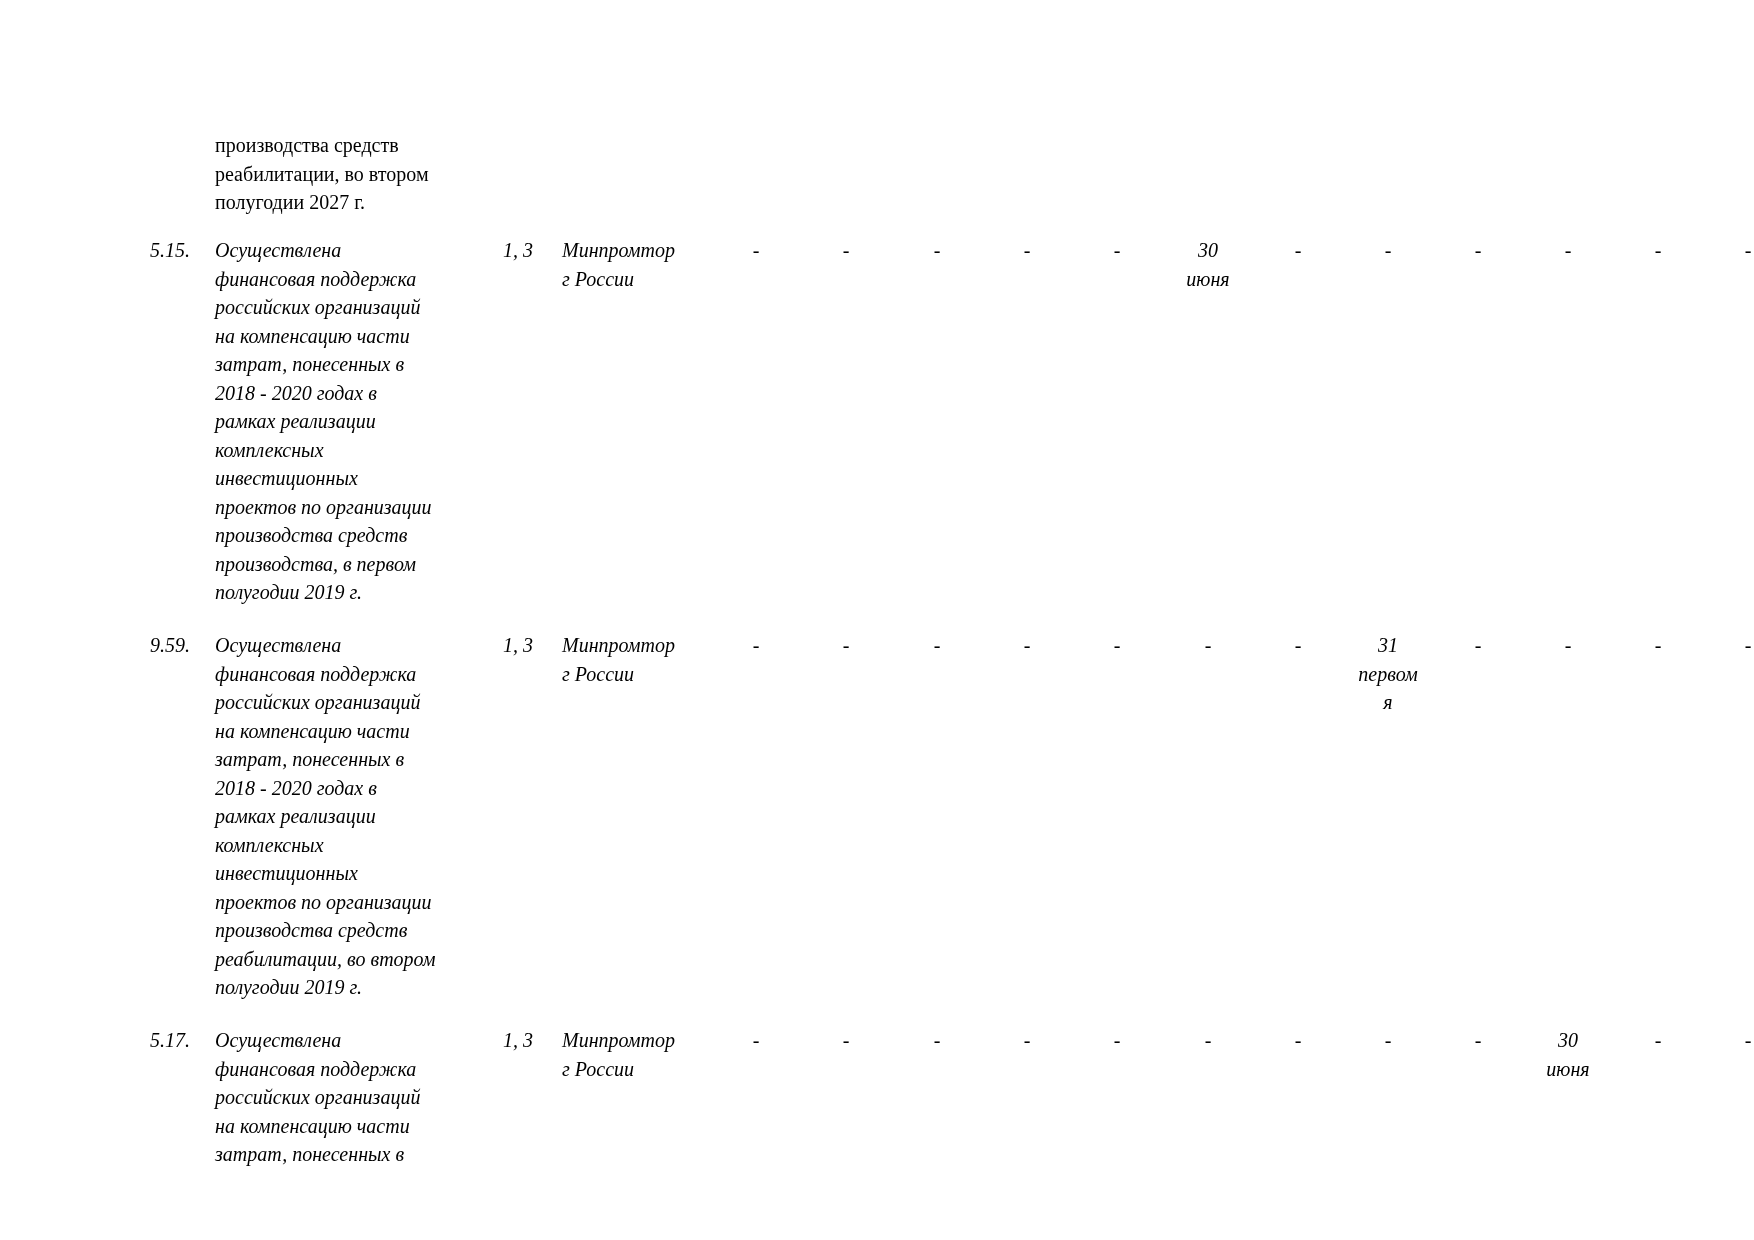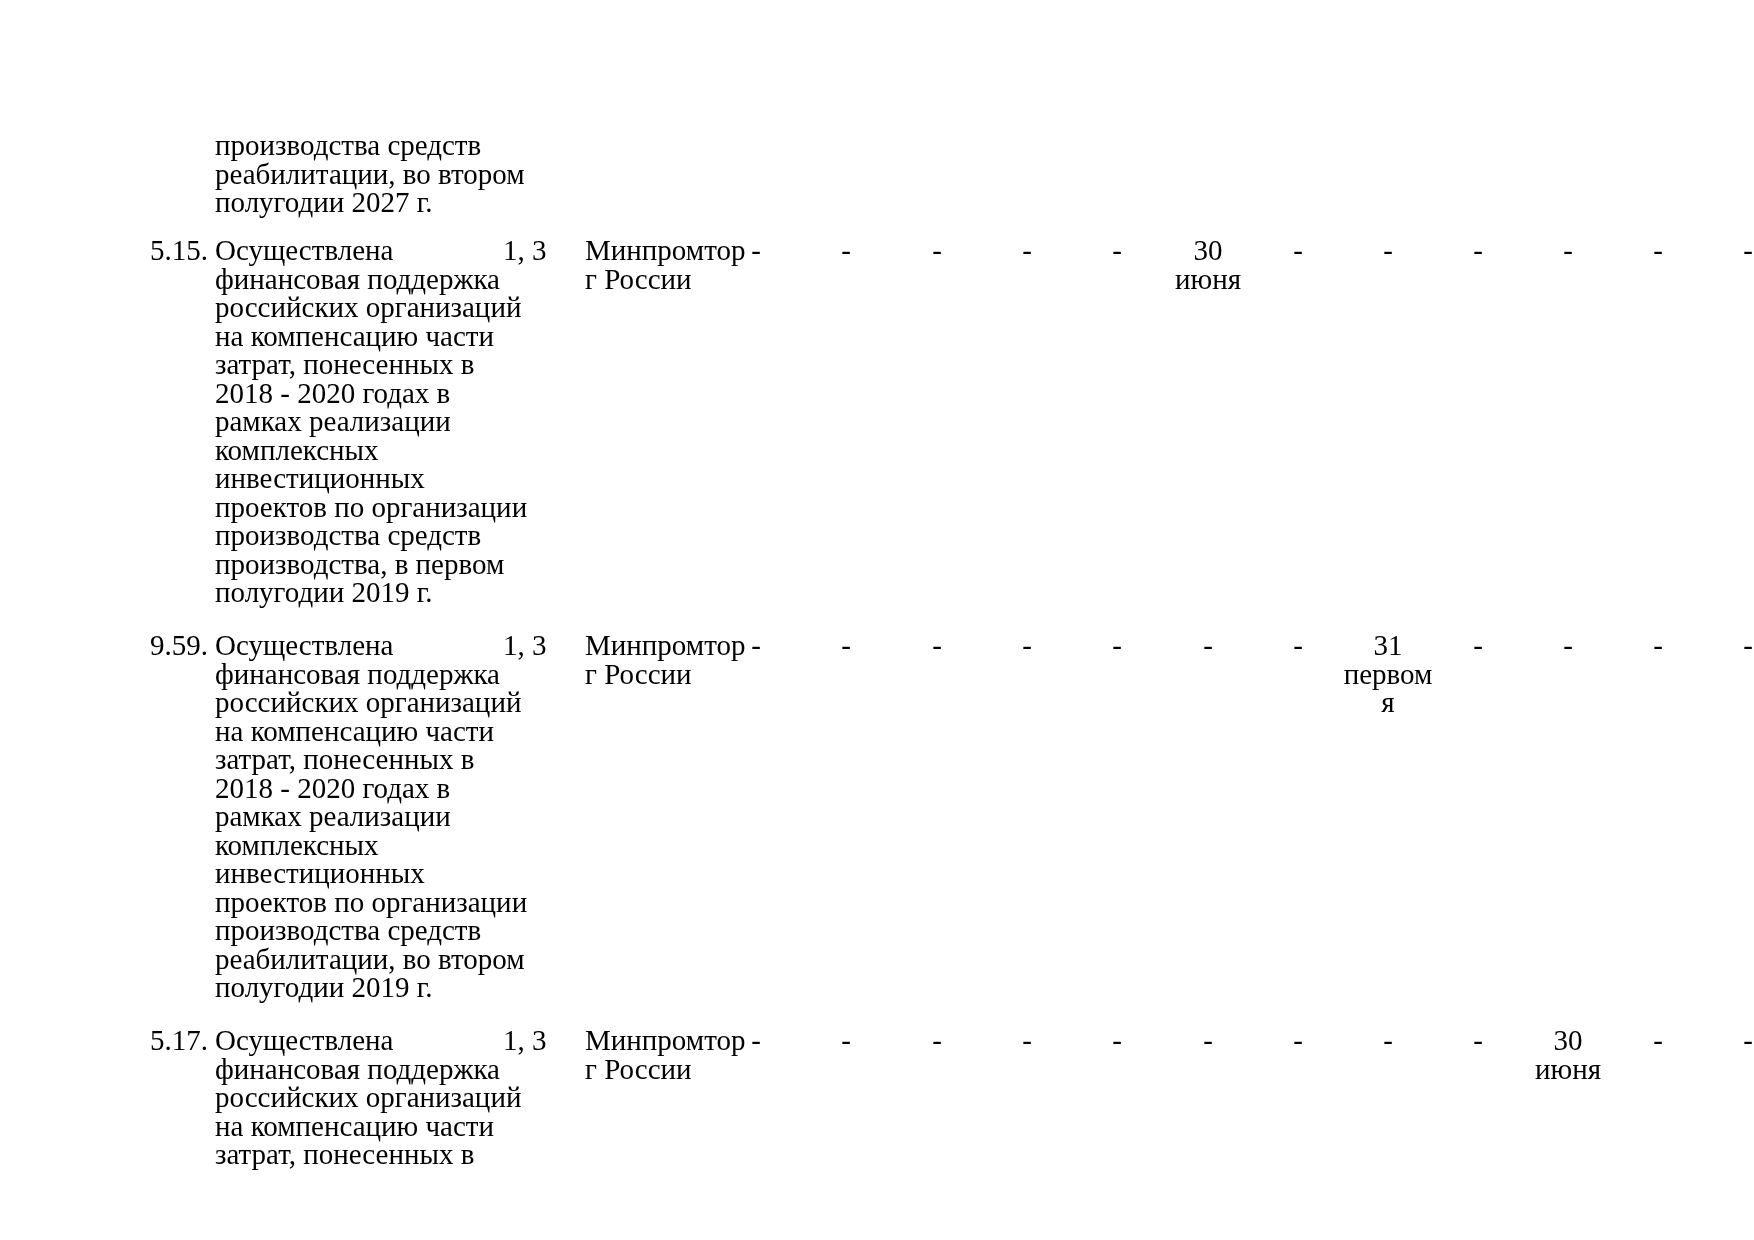--- a/index.html
+++ b/index.html
@@ -1,25 +1,25 @@
 <!DOCTYPE html>
 <html><head>
 <meta charset="utf-8">
 <style>
   html, body { margin: 0; padding: 0; background: #ffffff; }
   body { width: 1754px; height: 1240px; position: relative; overflow: hidden;
          font-family: "Liberation Serif", "DejaVu Serif", serif; color: #000; }
   .page { position: absolute; left: 0; top: 0; width: 1754px; height: 1240px; background: #fff; }
-  .txt { font-size: 29px; line-height: 28.5px; white-space: nowrap; }
+  .txt { font-size: 20px; line-height: 28.5px; white-space: nowrap; }
   .cont { position: absolute; left: 215px; top: 131px; }
-  .row { position: absolute; left: 0; width: 1656px; height: 395px; }
+  .row { position: absolute; left: 0; width: 1656px; height: 395px; font-style: italic; }
   .num { position: absolute; left: 150px; top: 0; }
   .desc { position: absolute; left: 215px; top: 0; }
   .crit { position: absolute; left: 503px; top: 0; }
-  .org { position: absolute; left: 585px; top: 0; }
+  .org { position: absolute; left: 562px; top: 0; }
   .cell { position: absolute; top: 0; width: 90px; margin-left: -45px; text-align: center; }
   .line { display: block; }
 </style>
 </head>
 <body>
 
 <div class="page">
 
   <div class="cont txt">
     <span class="line">производства средств</span>

